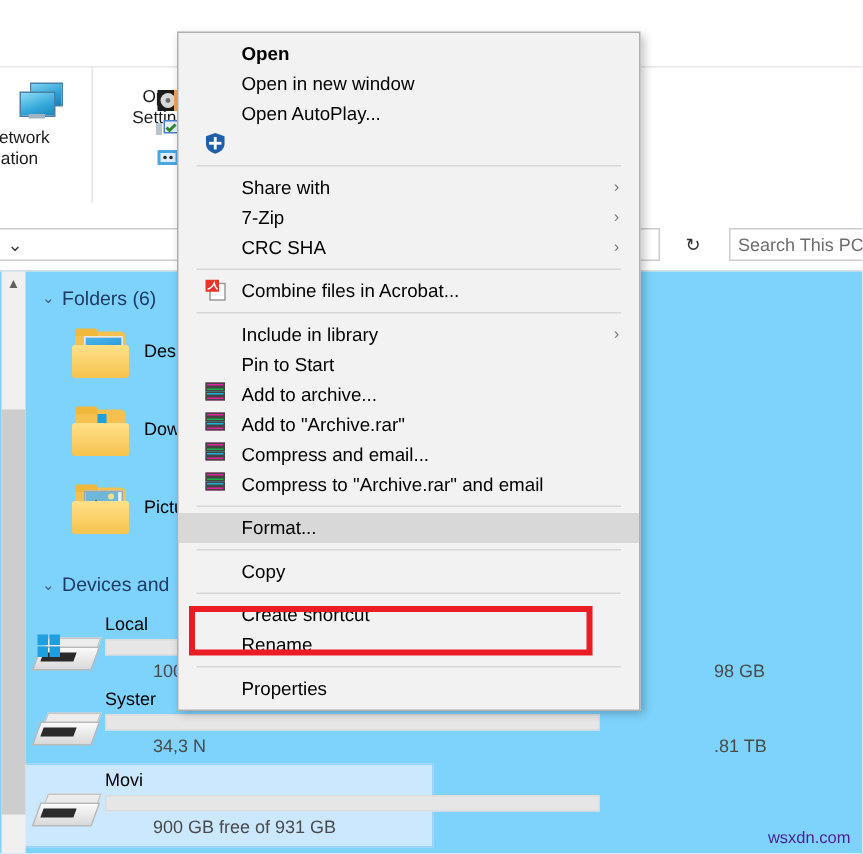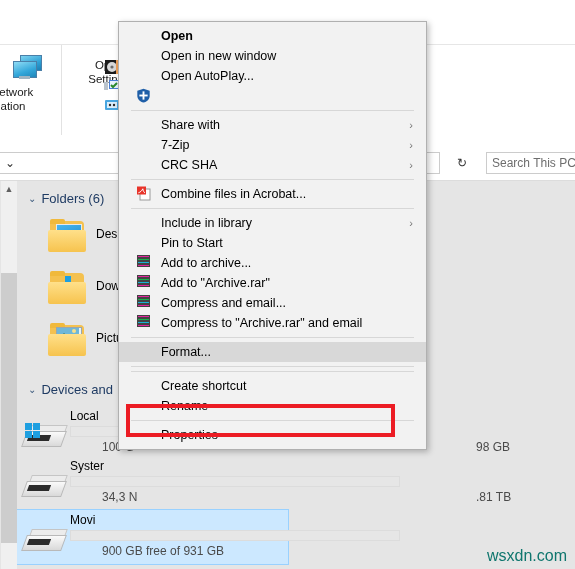--- a/index.html
+++ b/index.html
@@ -137,21 +137,21 @@
     padding-left: 5px;
     white-space: nowrap;
   }
 
   
   .content {
     position: absolute;
     left: 0; top: 181px;
     width: 575px;
     height: 388px;
-    background: #e5e5e5;
+    background: #7dd3fc;
   }
 
   
   .vscroll {
     position: absolute;
     left: 1px; top: 181px;
     width: 16px;
     height: 388px;
     background: #f0f0f0;
   }
@@ -365,22 +365,22 @@
     border: 4px solid #ec1c24;
     box-sizing: border-box;
     z-index: 60;
     pointer-events: none;
   }
 
   
   #watermark {
     position: absolute;
     right: 8px; bottom: 4px;
-    font-size: 16px;
-    color: #0f766e;
+    font-size: 11px;
+    color: #4c1d95;
     z-index: 70;
   }
 </style>
 </head>
 <body>
 
 <div id="explorer">
 
   <div class="ribbon">
     <div class="ribbon-inner">
@@ -580,20 +580,21 @@
     <div class="sep"></div>
     <div class="mi"><span>Include in library</span><span class="arrow">›</span></div>
     <div class="mi"><span>Pin to Start</span></div>
     <div class="mi"><span class="mi-ico"><span class="rar"><span style="top:0px;  background:#e0229c;"></span><span style="top:3px;  background:#18b24b;"></span><span style="top:6px;  background:#17b6d6;"></span><span style="top:9px;  background:#e0229c;"></span></span></span><span>Add to archive...</span></div>
     <div class="mi"><span class="mi-ico"><span class="rar"><span style="top:0px;  background:#e0229c;"></span><span style="top:3px;  background:#18b24b;"></span><span style="top:6px;  background:#17b6d6;"></span><span style="top:9px;  background:#e0229c;"></span></span></span><span>Add to "Archive.rar"</span></div>
     <div class="mi"><span class="mi-ico"><span class="rar"><span style="top:0px;  background:#e0229c;"></span><span style="top:3px;  background:#18b24b;"></span><span style="top:6px;  background:#17b6d6;"></span><span style="top:9px;  background:#e0229c;"></span></span></span><span>Compress and email...</span></div>
     <div class="mi"><span class="mi-ico"><span class="rar"><span style="top:0px;  background:#e0229c;"></span><span style="top:3px;  background:#18b24b;"></span><span style="top:6px;  background:#17b6d6;"></span><span style="top:9px;  background:#e0229c;"></span></span></span><span>Compress to "Archive.rar" and email</span></div>
     <div class="sep"></div>
     <div class="mi highlighted"><span>Format...</span></div>
     <div class="sep"></div>
+    <div class="mi"><span>Copy</span></div>
     <div class="sep"></div>
     <div class="mi"><span>Create shortcut</span></div>
     <div class="mi"><span>Rename</span></div>
     <div class="sep"></div>
     <div class="mi"><span>Properties</span></div>
   </div>
 
 <div id="redbox" style="border-color: rgb(236, 28, 36);"></div>
 
 <div id="watermark">wsxdn.com</div>

